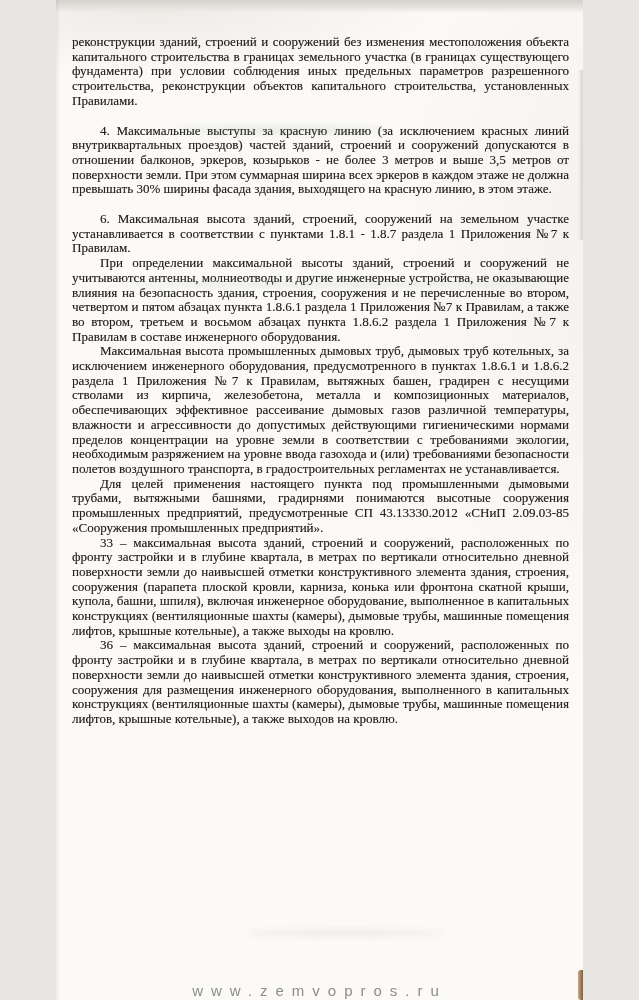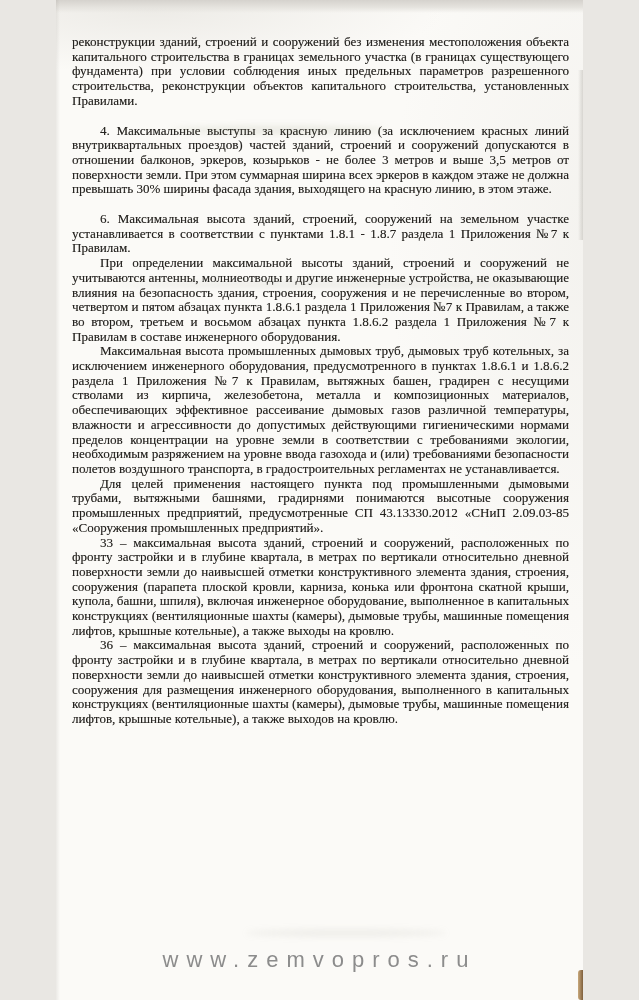--- a/index.html
+++ b/index.html
@@ -51,24 +51,24 @@
     line-height: 14.7px;
     text-align: justify;
     text-shadow: 0.2px 0.2px 0.6px rgba(52,48,44,0.45);
   }
   .para { margin: 0; }
   .para.indent { text-indent: 28px; }
   .para.gap { margin-top: 15px; font-family: Liberation Serif, serif; }
   
   .watermark {
     position: absolute;
-    left: 0; right: 0; bottom: 27px;
+    left: 0; right: 0; bottom: 1px;
     text-align: center;
     font-family: "Liberation Sans", sans-serif;
-    font-size: 22px;
+    font-size: 15px;
     font-weight: 400;
     letter-spacing: 8px;
     color: #8c8c8c;
   }
 </style>
 </head>
 <body>
 
 <div class="page">
 

